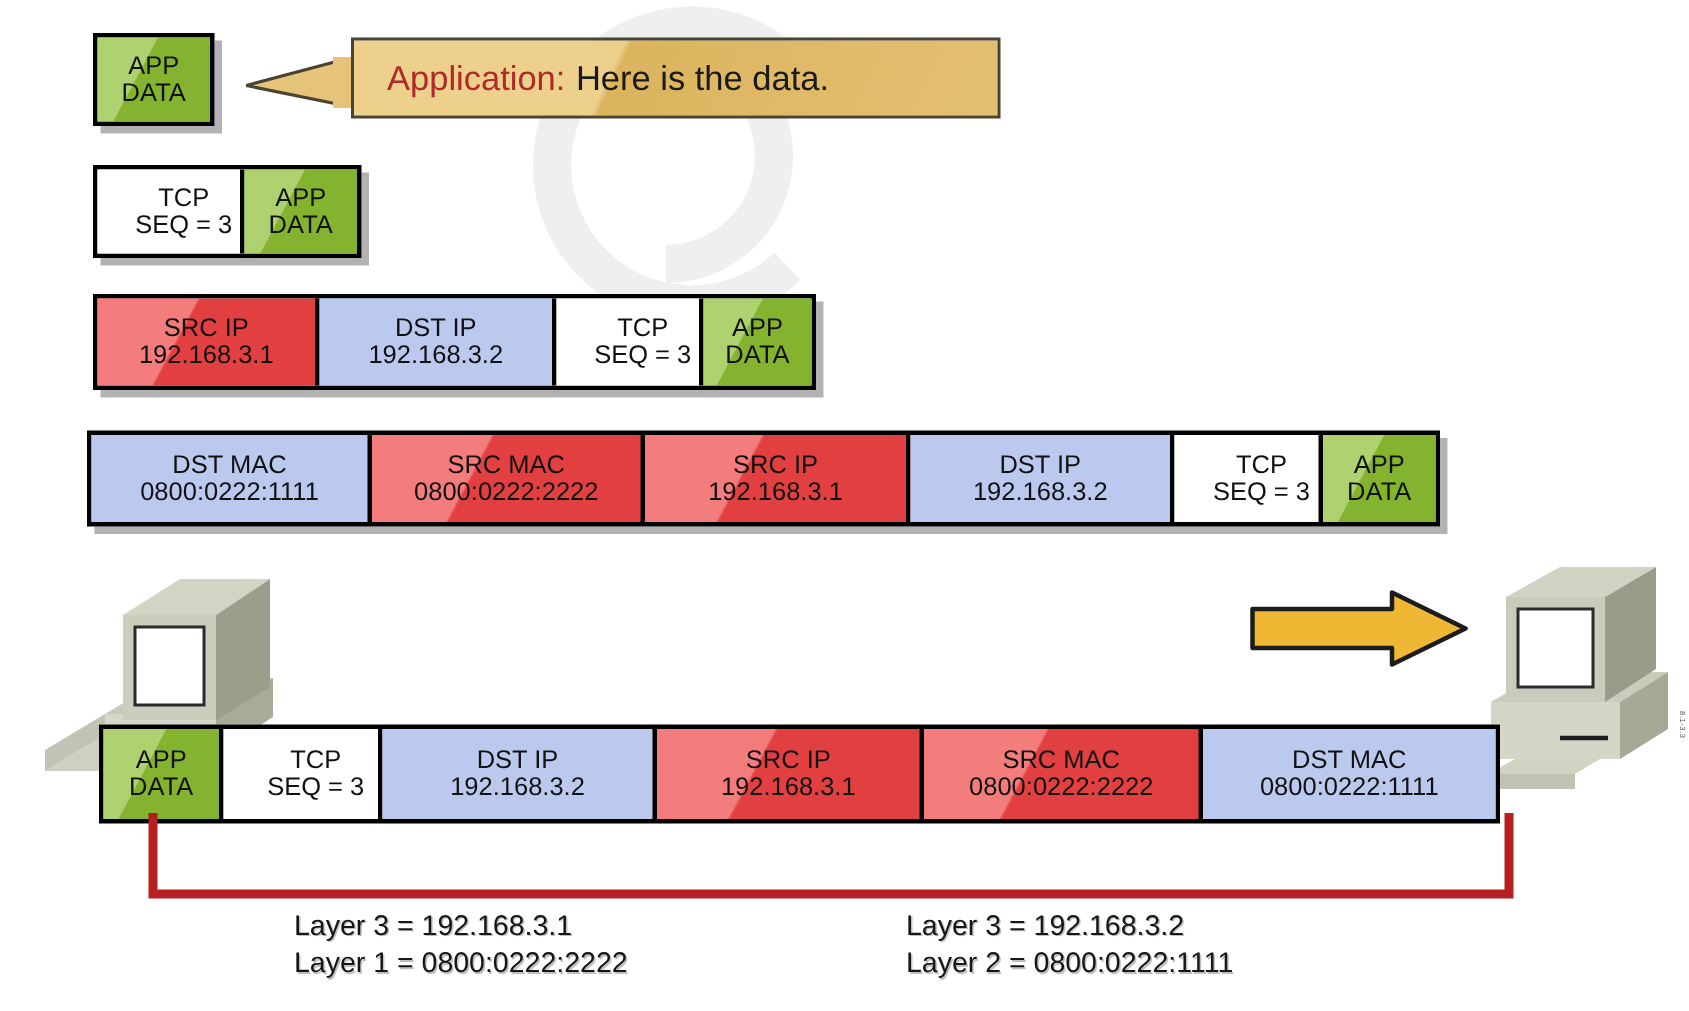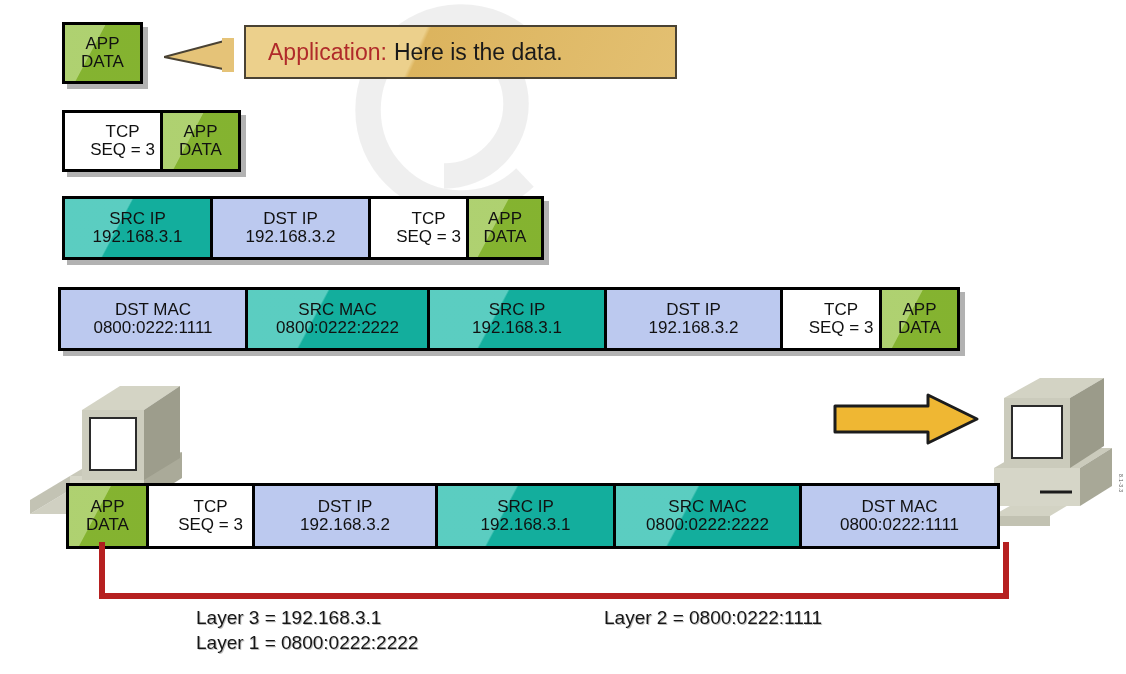--- a/index.html
+++ b/index.html
@@ -56,40 +56,40 @@
     color: #111111;
     position: relative;
     z-index: 2;
   }
   .field .l1 { font-size: 17px; }
   .field .l2 { font-size: 17px; }
 
   
   .fill-green  { background: #8cbd33; }
   .fill-white  { background: #ffffff; padding-left: 20px; }
-  .fill-orange { background: #14b8a6; }
+  .fill-orange { background: #ef4444; }
   .fill-blue   { background: #bcc9ef; }
 
   
   .sheen::after {
     content: "";
     position: absolute;
     inset: 0;
     background: linear-gradient(118deg, rgba(255,255,255,0.30) 0%, rgba(255,255,255,0.30) 38%, rgba(0,0,0,0.055) 39%, rgba(0,0,0,0.055) 100%);
     pointer-events: none;
     z-index: 1;
   }
 
   
   .shadowed { box-shadow: 5px 5px 0 rgba(0,0,0,0.30); }
 
   
   #callout {
     position: absolute;
-    left: 244px;
+    left: 234px;
     top: 25px;
     width: 433px;
     height: 54px;
     background: linear-gradient(115deg, #ecd08c 0%, #ecd08c 40%, #dcb45e 41%, #e3c072 100%);
     border: 2px solid #4a4233;
     box-sizing: border-box;
     display: flex;
     align-items: center;
     padding-left: 22px;
     font-size: 23px;
@@ -291,18 +291,19 @@
   <svg id="bracket" width="1000" height="80" viewBox="0 0 1000 80">
     <polyline points="42,12 42,66 946,66 946,12" fill="none" stroke="#b62020" stroke-width="6"></polyline>
   </svg>
 
   <div class="caption" style="left:196px; top:606px;">
     <div>Layer 3 = 192.168.3.1</div>
     <div>Layer 1 = 0800:0222:2222</div>
   </div>
 
   <div class="caption" style="left:604px; top:606px;">
+    <div>Layer 3 = 192.168.3.2</div>
     <div>Layer 2 = 0800:0222:1111</div>
   </div>
 
   <div id="corner-id">8.1-3.3</div>
 
 </div>
 
 </body></html>

